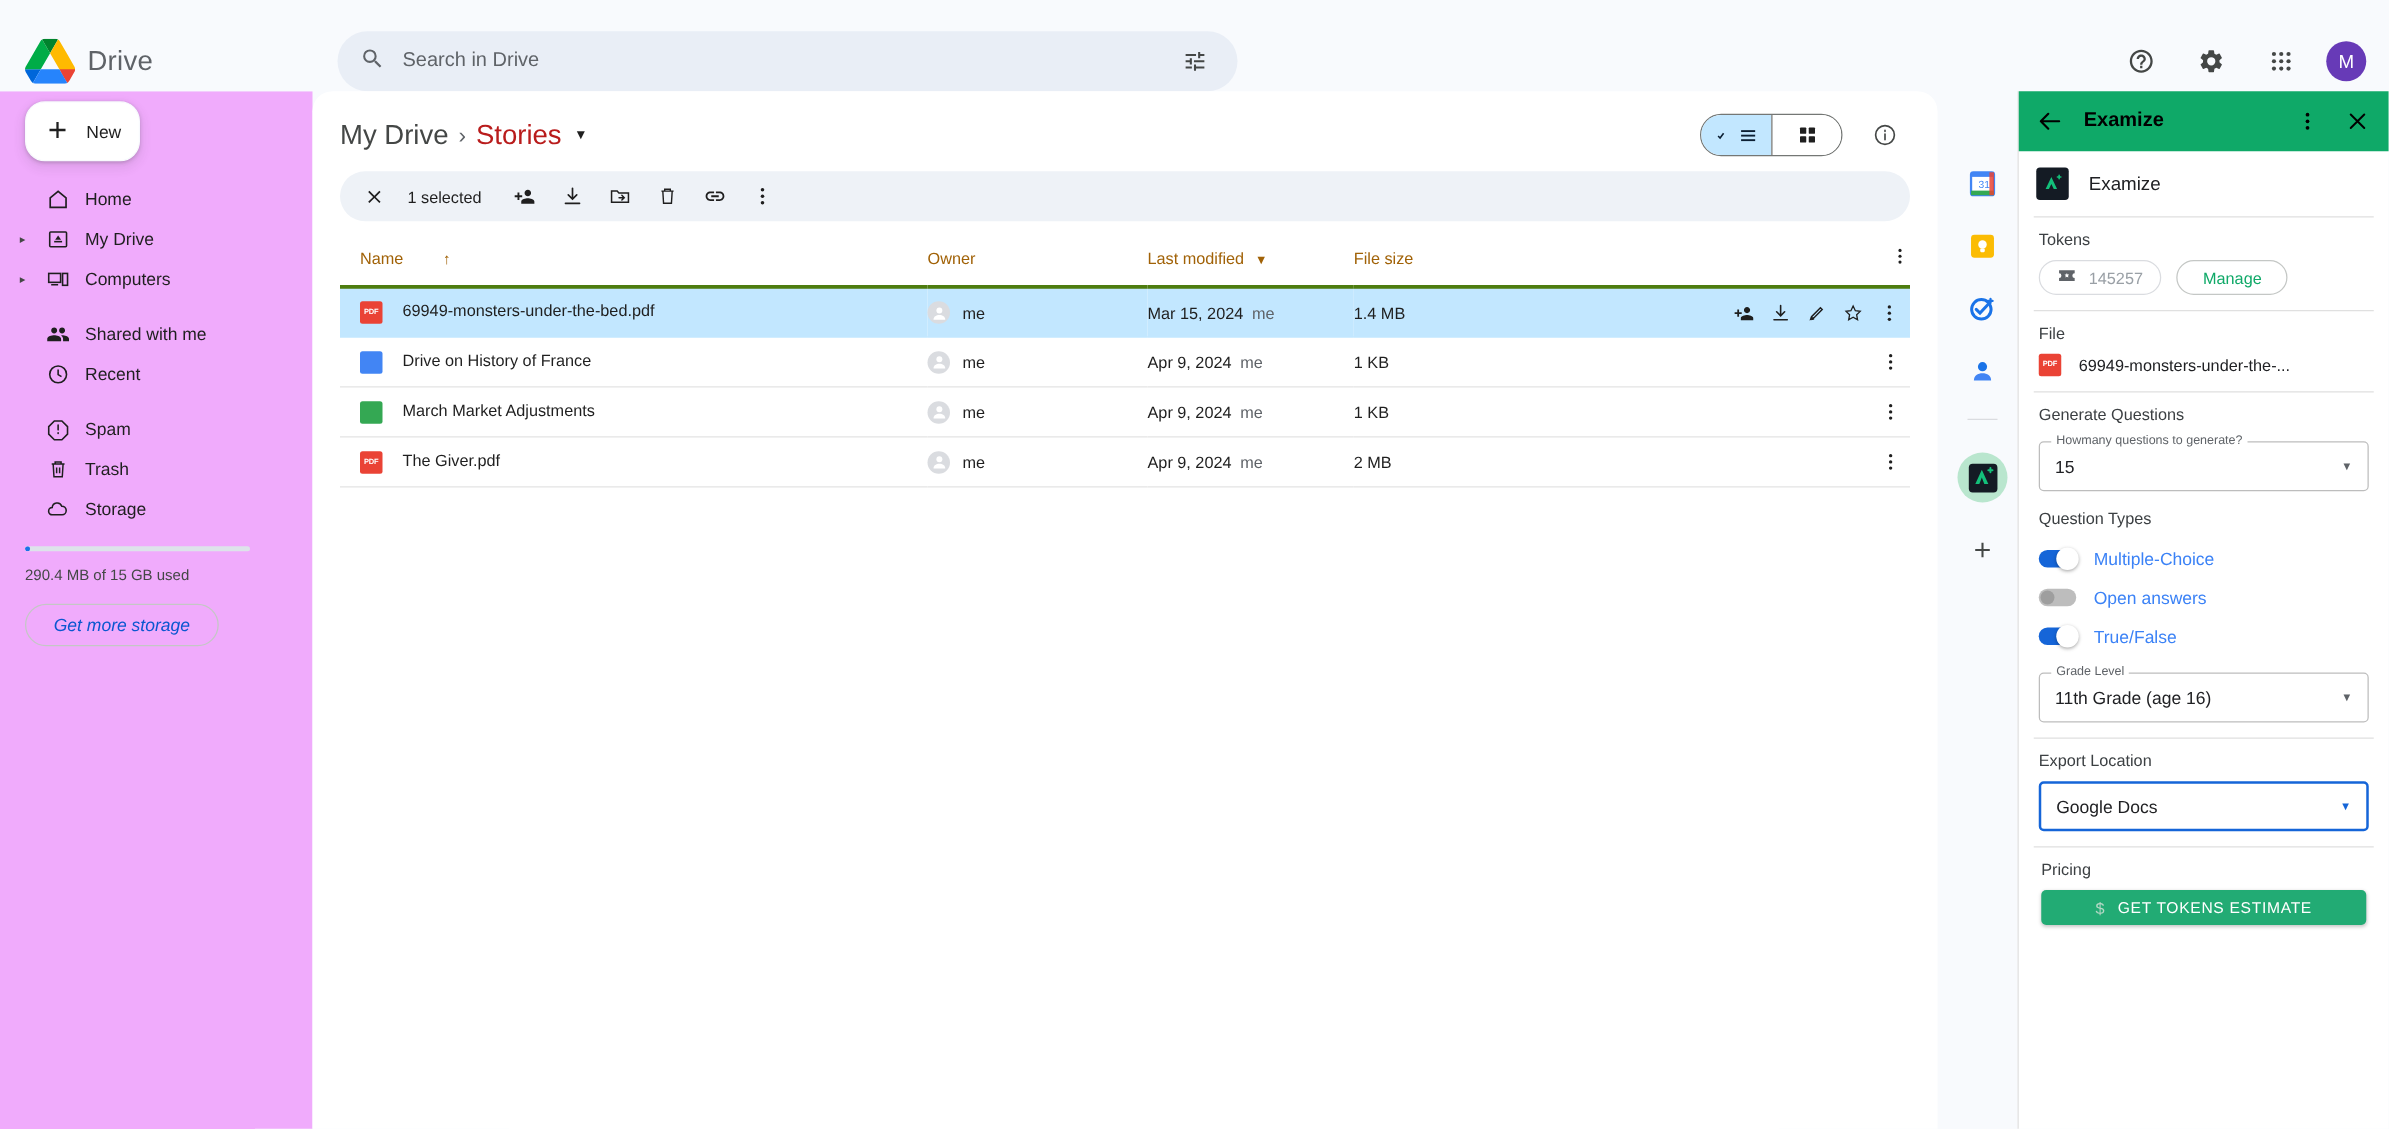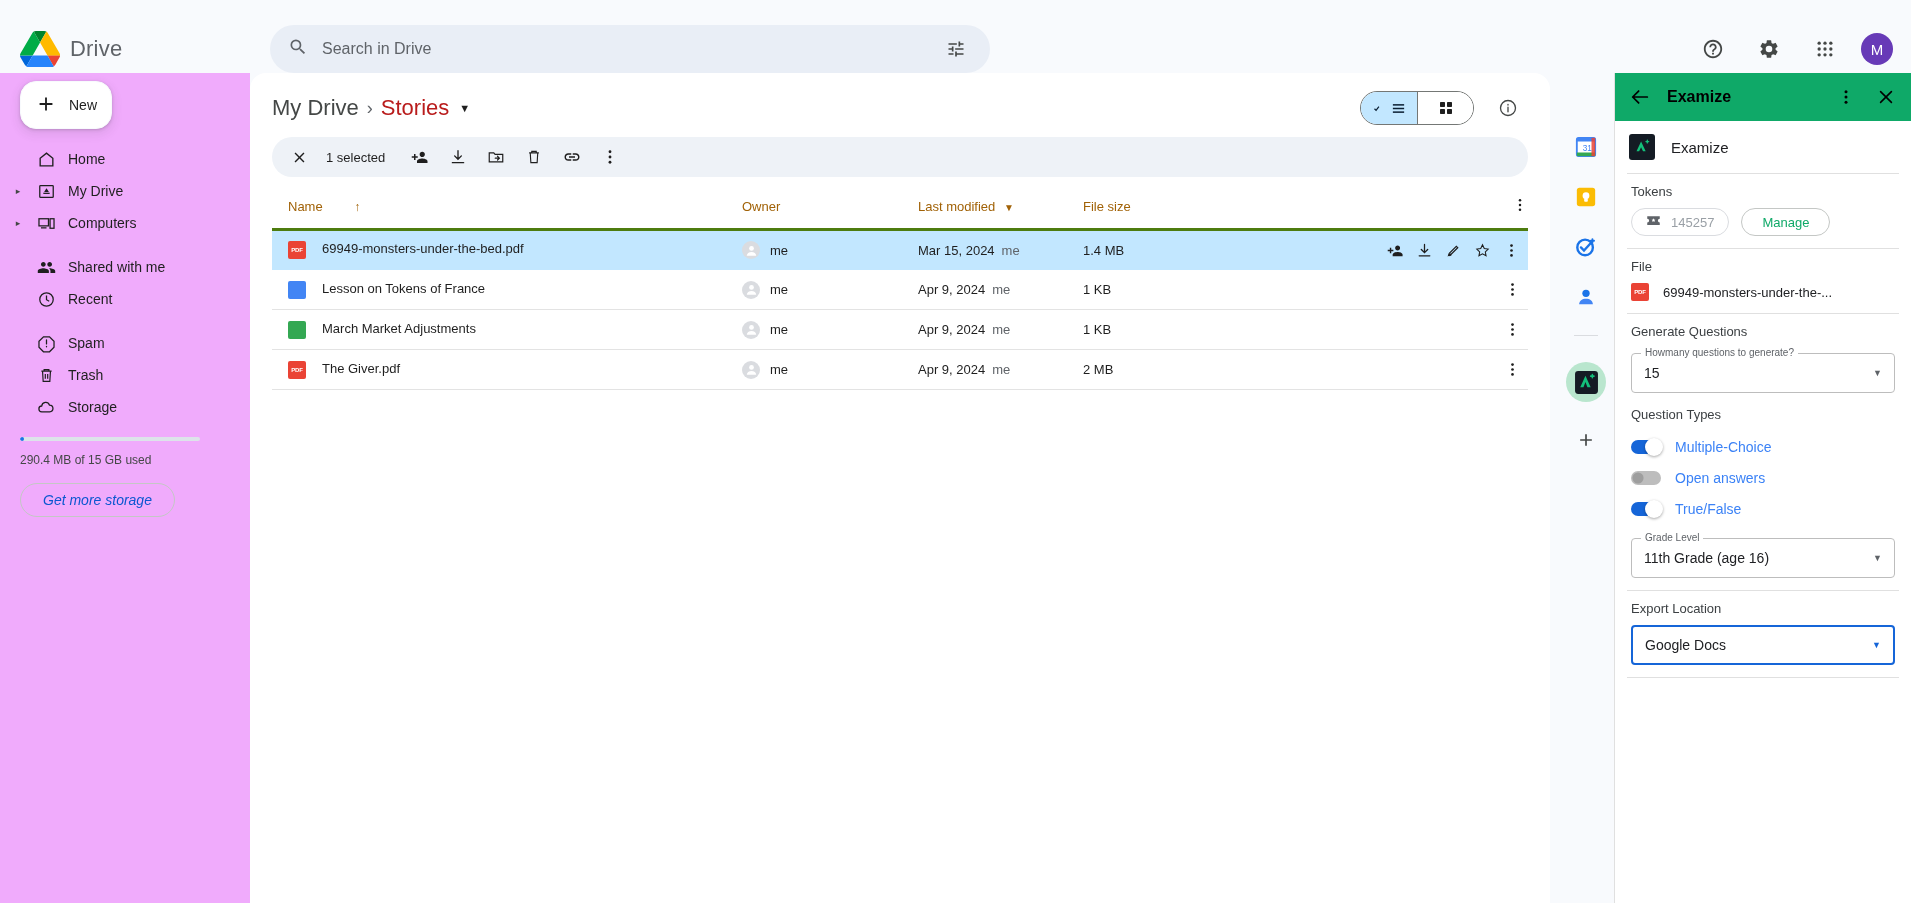--- a/index.html
+++ b/index.html
@@ -548,21 +548,21 @@
                         <circle cx="12" cy="19" r="1.9"></circle>
                       </svg>
                     </span>
                   </div>
                 </td>
               </tr>
               <tr class="filerow">
                 <td>
                   <div class="cell-name">
                     <span class="ftype doc"></span>
-                    <span>Lesson on Tokens of France</span>
+                    <span>Drive on History of France</span>
                   </div>
                 </td>
                 <td>
                   <div class="ownercell">
                     <span class="ownerav">
                       <svg width="15" height="15" viewBox="0 0 24 24" fill="#fff">
                         <circle cx="12" cy="8.6" r="3.8"></circle>
                         <path d="M4.5 20.5c0-3.9 3.4-6 7.5-6s7.5 2.1 7.5 6z"></path>
                       </svg>
                     </span>
@@ -787,16 +787,23 @@
 
       <div class="ex-section">
         <div class="ex-label">Export Location</div>
         <div class="mui-field focused" style="margin-top:4px;">
           <span class="mui-value">Google Docs</span>
           <span class="mui-arrow" style="color:#1565d8;">▼</span>
         </div>
       </div>
       <div class="ex-sep"></div>
 
+      <div class="pricewrap">
+        <div class="ex-label">Pricing</div>
+        <button class="estbtn">
+          <span class="dollar">$</span>
+          <span>GET TOKENS ESTIMATE</span>
+        </button>
+      </div>
     </div>
 
   </div>
 </div>
 
 </body></html>

